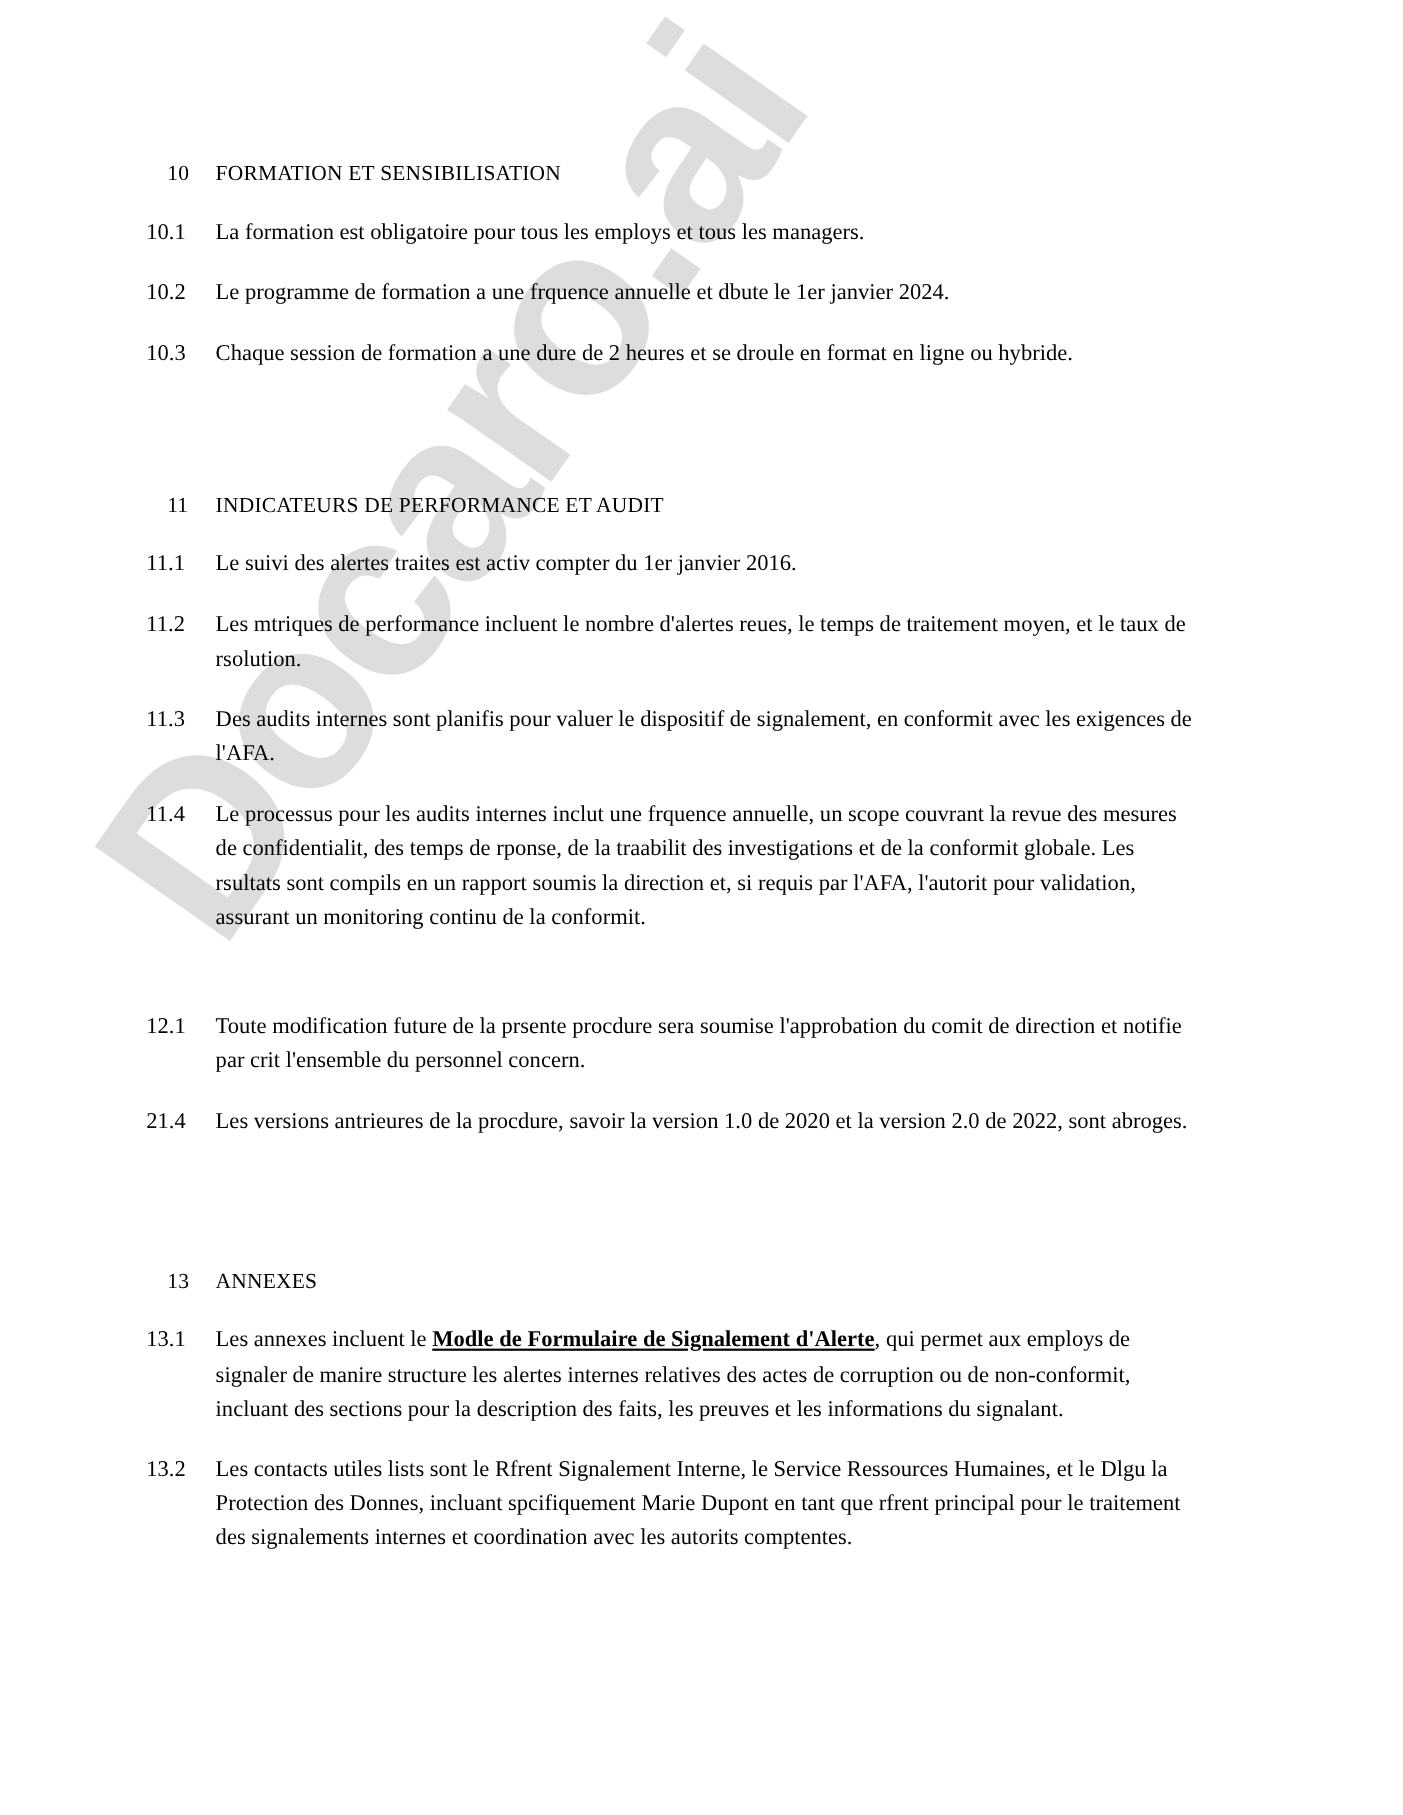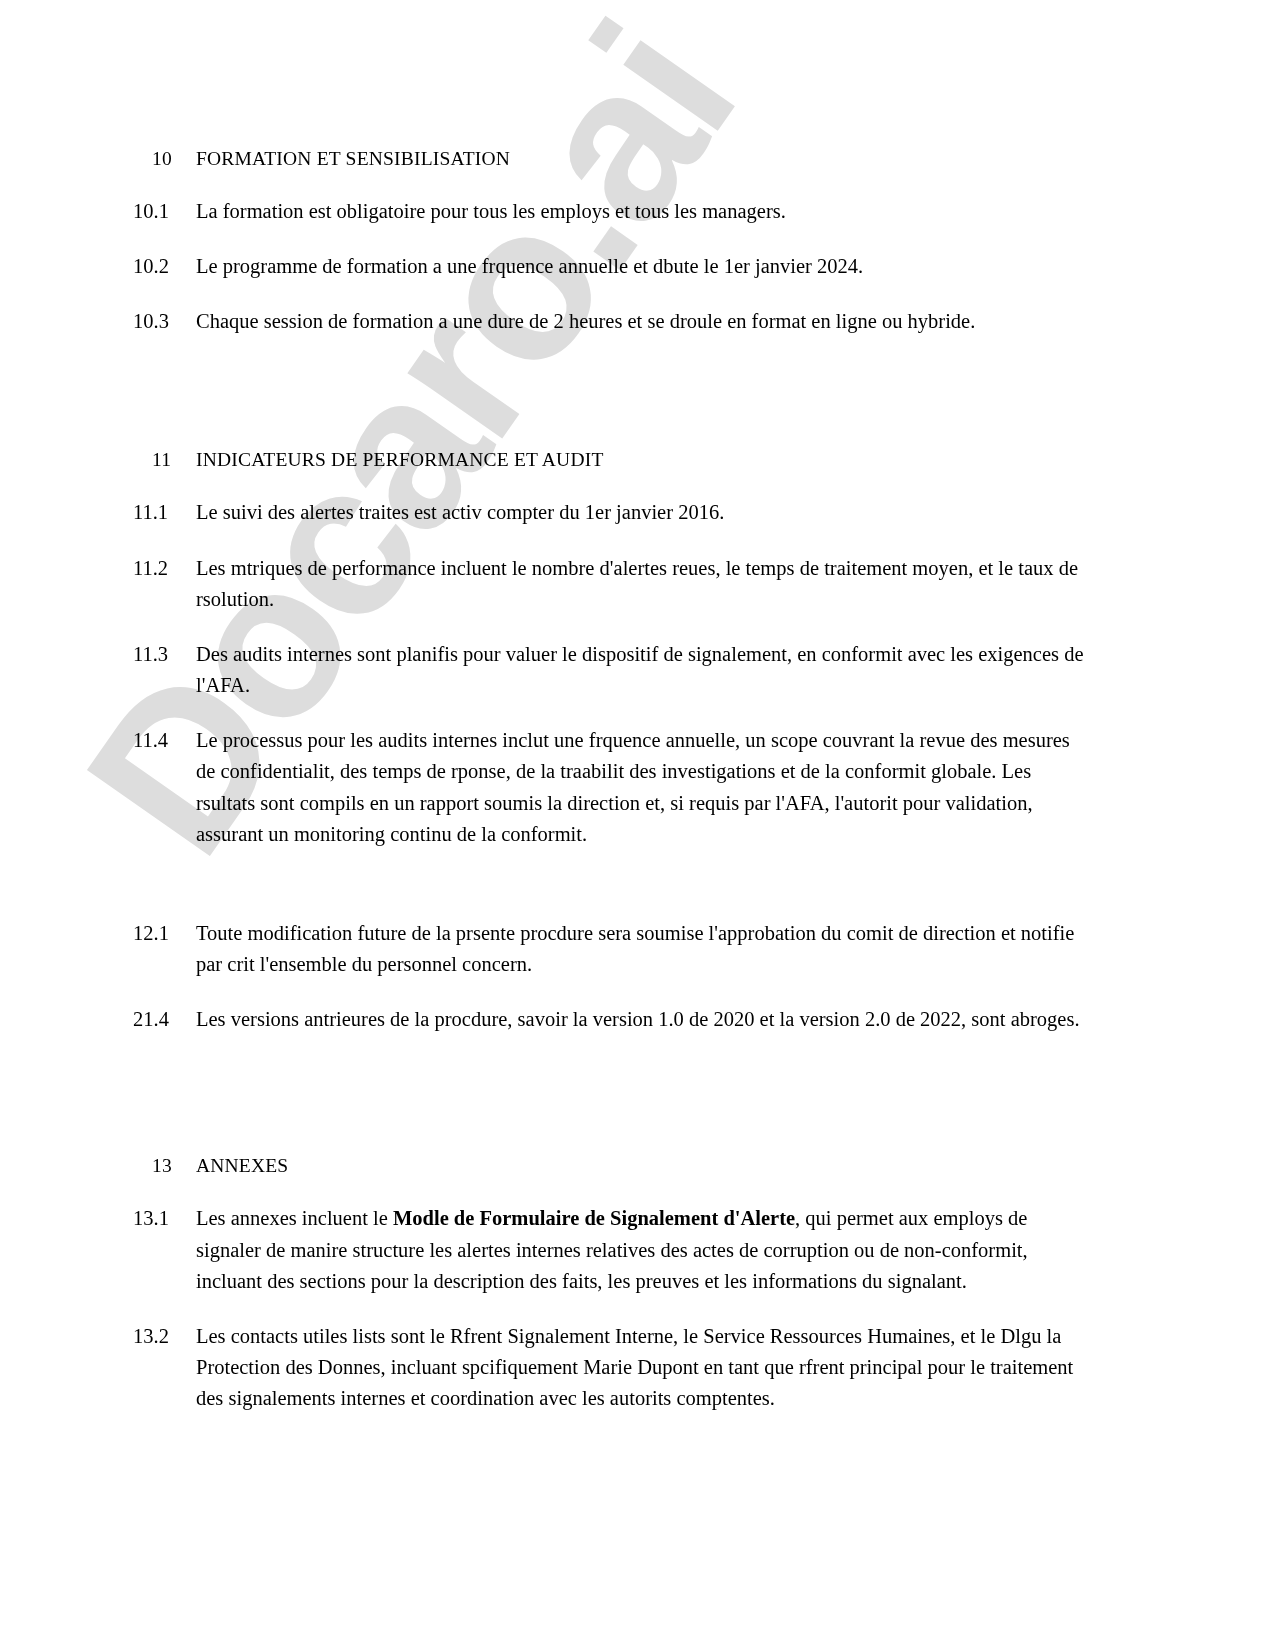--- a/index.html
+++ b/index.html
@@ -81,20 +81,21 @@
     width: 63px;
     flex: 0 0 63px;
     text-align: left;
   }
   .clause .clause-text {
     flex: 1;
     text-align: left;
   }
   .clause .clause-text b {
     font-weight: 700;
+    text-decoration: underline;
   }
 
   .gap-before-section {
     height: 44px;
   }
   .gap-before-section-lg {
     height: 52px;
   }
 </style>
 </head>

